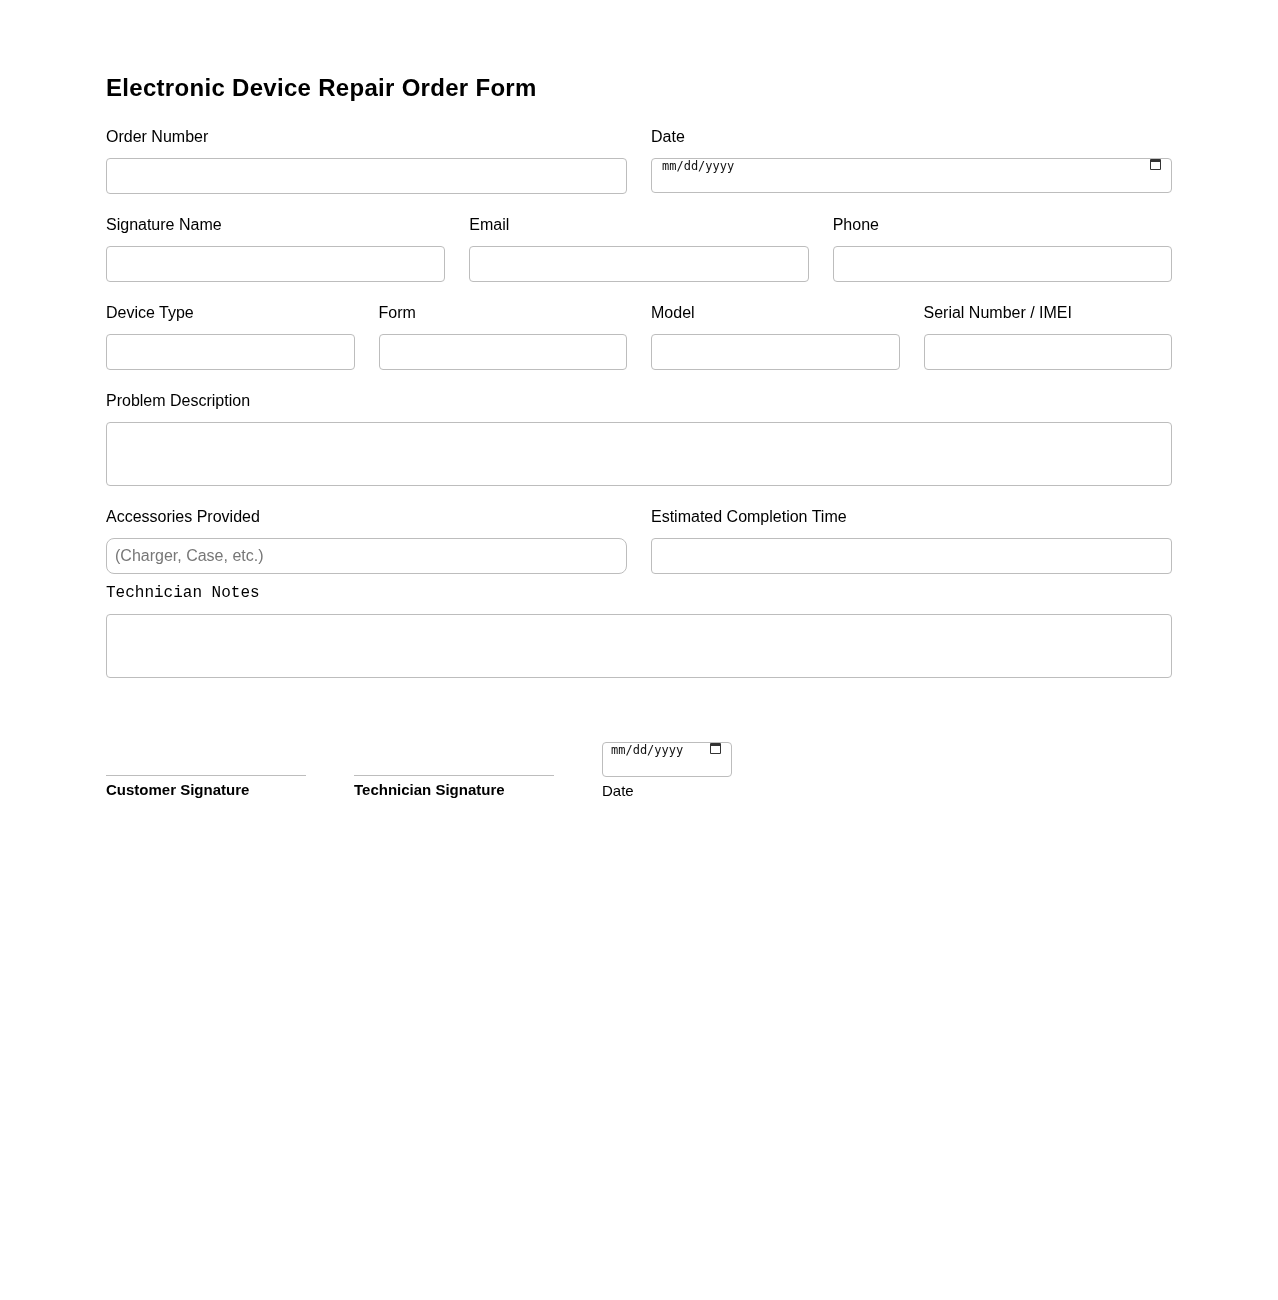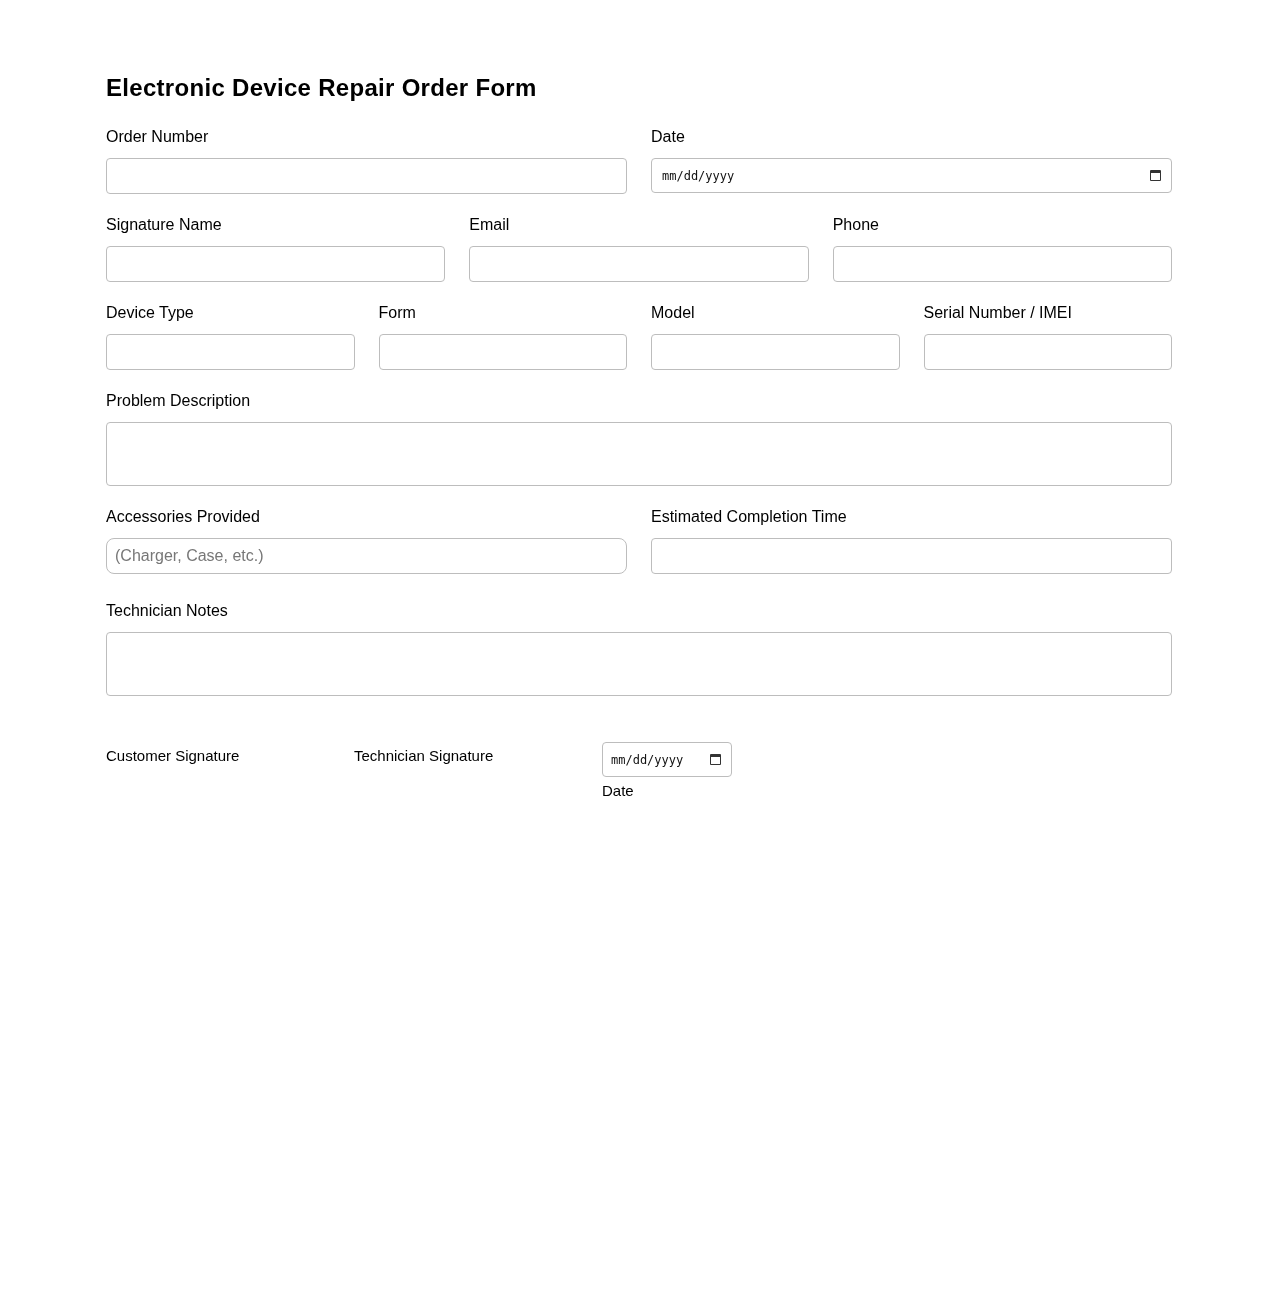--- a/index.html
+++ b/index.html
@@ -20,30 +20,30 @@
   .field label { font-size: 16px; line-height: 18px; height: 18px; margin-bottom: 12px; display:block; }
   .inp {
     height: 36px; border: 1px solid #bdbdbd; border-radius: 4px; background: #fff;
     font-family: "Liberation Sans", sans-serif; font-size: 16px; padding: 0 8px;
     display: flex; align-items: center; width: 100%;
   }
   .inp.placeholder { color: #777; border-radius: 8px; }
   .ta { height: 64px; border: 1px solid #bdbdbd; border-radius: 4px; width: 100%; }
   .date {
     height: 35px; border: 1px solid #bdbdbd; border-radius: 4px; background: #fff;
-    display: flex; align-items: center; justify-content: space-between;
+    display: flex; justify-content: space-between;
     padding: 0 10px 0 10px;
     font-family: "DejaVu Sans Mono", monospace; font-size: 12px; color: #111;
   }
   .cal {
     width: 11px; height: 11px; border: 1.5px solid #333; border-top-width: 3px; border-radius: 1px;
     display: inline-block;
   }
   .sigs { position: absolute; top: 742px; left: 0; display: flex; gap: 48px; }
-  .sig { width: 200px; display: flex; flex-direction: row; }
+  .sig { width: 200px; display: flex; flex-direction: column; font-weight: bold; }
   .sig .line { height: 34px; border-bottom: 1px solid #bdbdbd; }
   .sig label { font-size: 15px; margin-top: 5px; line-height: 17px; }
   .sigdate { width: 130px; display: flex; flex-direction: column; }
   .sigdate .date { height: 35px; padding: 0 10px 0 8px; }
   .sigdate label { font-size: 15px; margin-top: 5px; line-height: 17px; }
 </style>
 </head>
 <body>
 
 <div class="container">
@@ -108,21 +108,21 @@
     <div class="field">
       <label>Accessories Provided</label>
       <div class="inp placeholder">(Charger, Case, etc.)</div>
     </div>
     <div class="field">
       <label>Estimated Completion Time</label>
       <div class="inp"></div>
     </div>
   </div>
 
-  <div class="row" style="top:602px;">
+  <div class="row" style="top:584px;font-family:Liberation Mono, monospace;">
     <div class="field">
       <label>Technician Notes</label>
       <div class="ta"></div>
     </div>
   </div>
 
   <div class="sigs">
     <div class="sig">
       <div class="line"></div>
       <label>Customer Signature</label>

